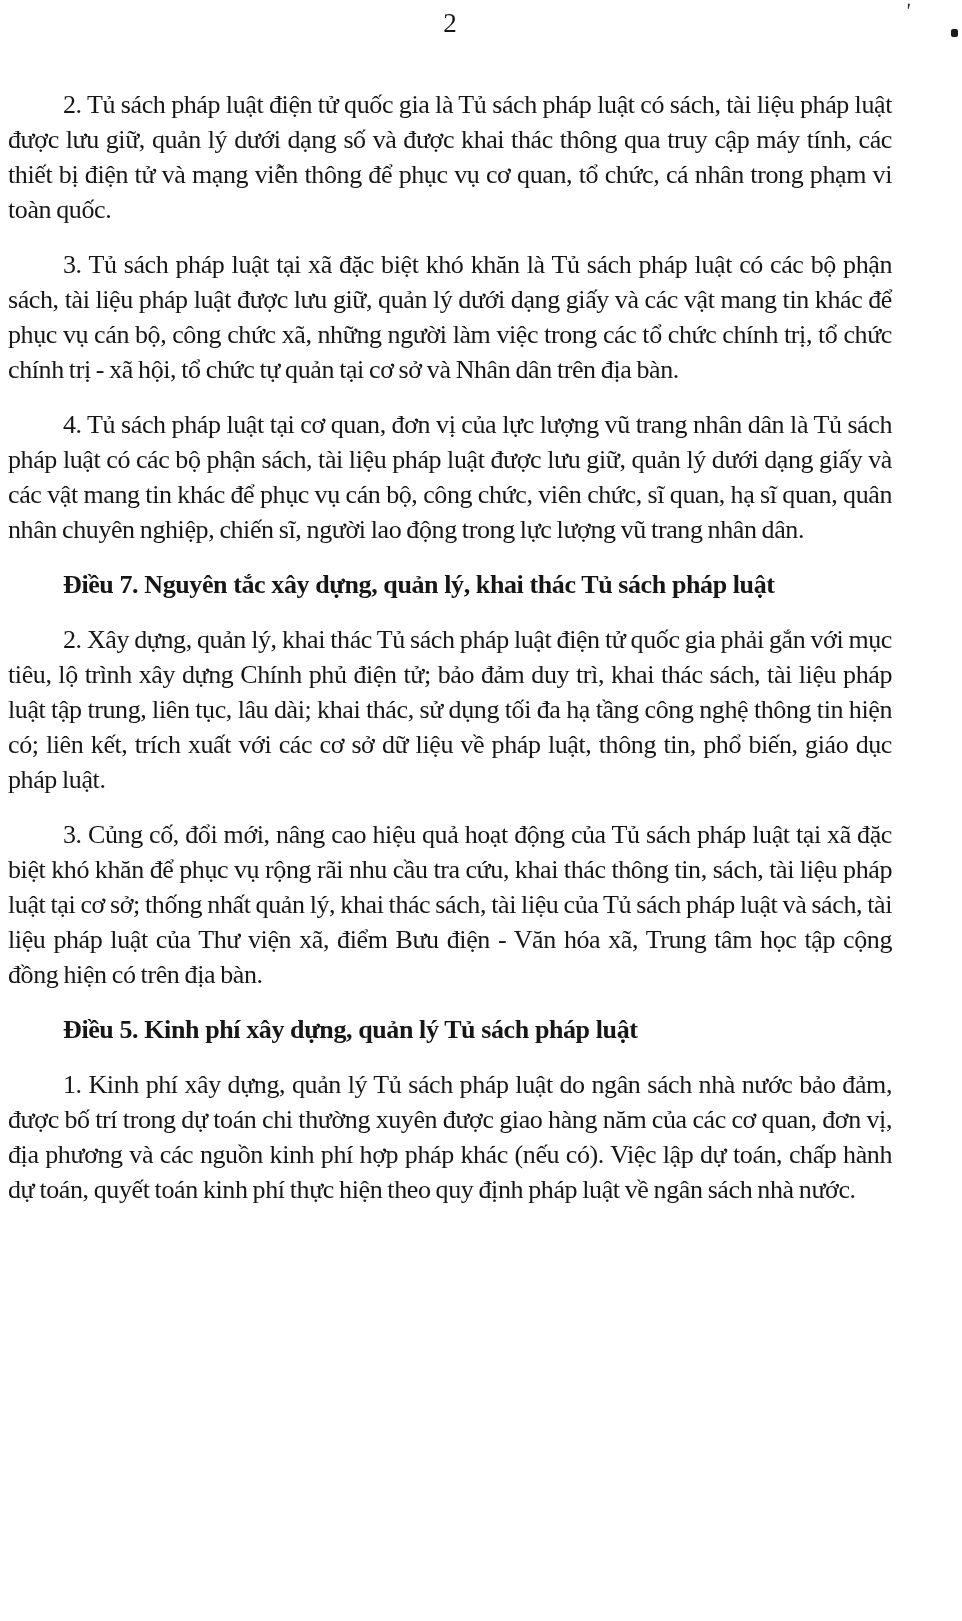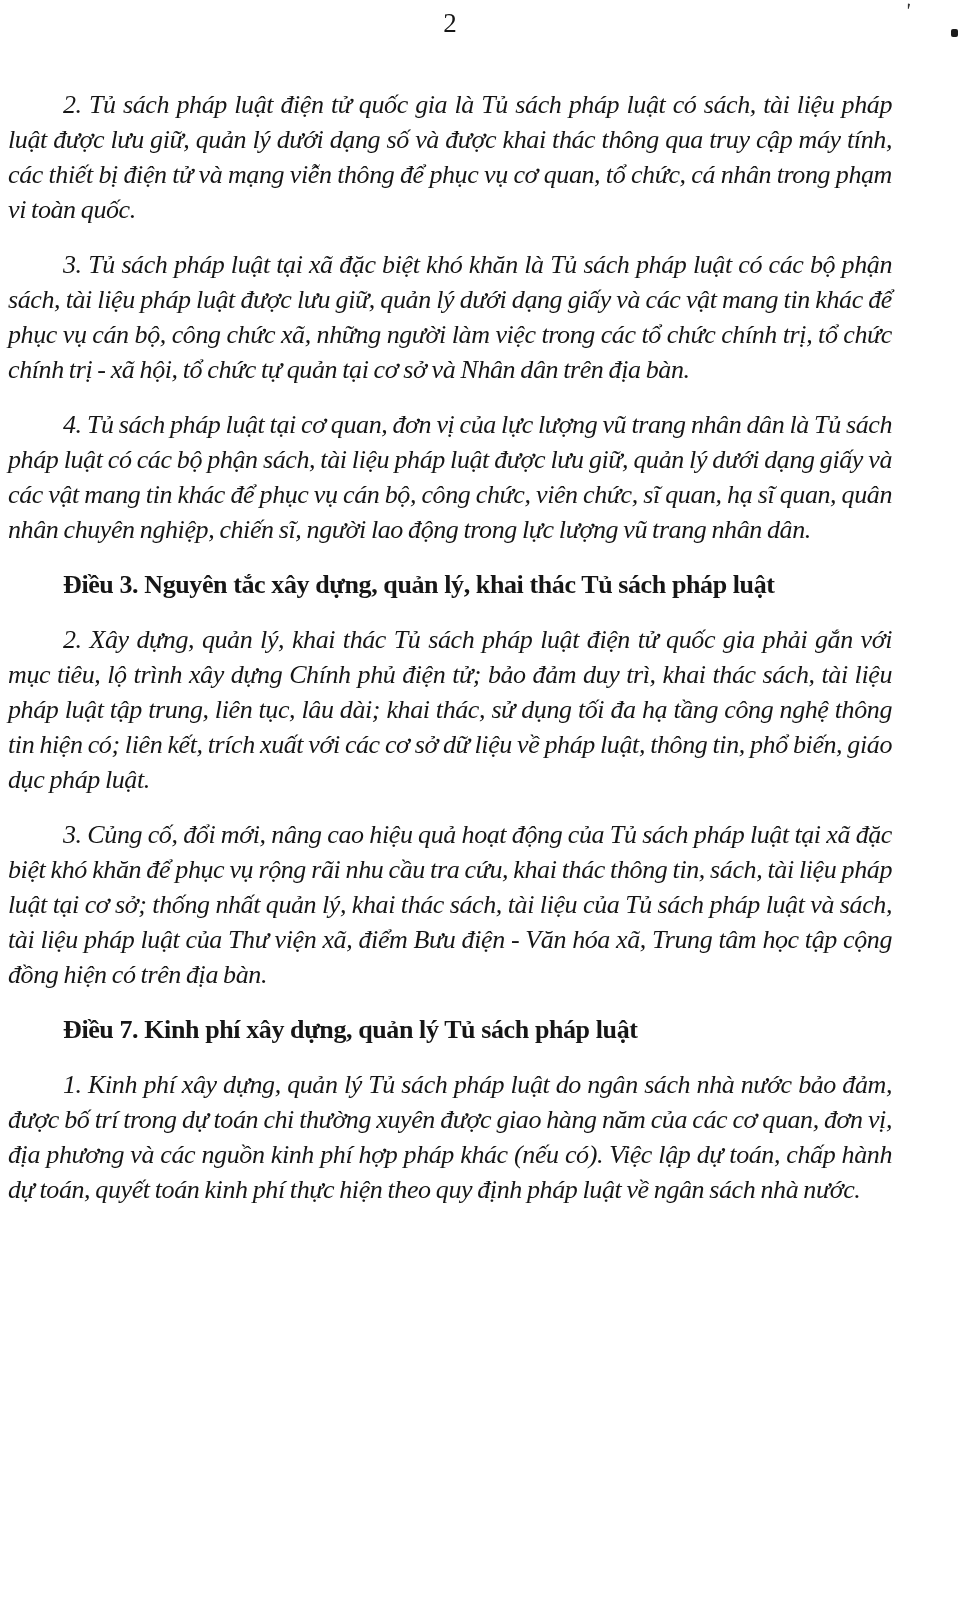--- a/index.html
+++ b/index.html
@@ -31,21 +31,20 @@
   }
   .para {
     font-size: 26px;
     line-height: 35px;
     text-align: justify;
     text-justify: inter-word;
     text-indent: 55px;
     letter-spacing: -0.4px;
     word-spacing: -1px;
     margin: 0 0 20px 0;
-    font-style: italic;
   }
   .heading {
     font-size: 26px;
     line-height: 35px;
     font-weight: bold;
     text-indent: 55px;
     letter-spacing: -0.4px;
     margin: 0 0 20px 0;
   }
   
@@ -79,26 +78,26 @@
   <div class="content">
 
     <div class="page-number">2</div>
 
     <p class="para">2. Tủ sách pháp luật điện tử quốc gia là Tủ sách pháp luật có sách, tài liệu pháp luật được lưu giữ, quản lý dưới dạng số và được khai thác thông qua truy cập máy tính, các thiết bị điện tử và mạng viễn thông để phục vụ cơ quan, tổ chức, cá nhân trong phạm vi toàn quốc.</p>
 
     <p class="para">3. Tủ sách pháp luật tại xã đặc biệt khó khăn là Tủ sách pháp luật có các bộ phận sách, tài liệu pháp luật được lưu giữ, quản lý dưới dạng giấy và các vật mang tin khác để phục vụ cán bộ, công chức xã, những người làm việc trong các tổ chức chính trị, tổ chức chính trị - xã hội, tổ chức tự quản tại cơ sở và Nhân dân trên địa bàn.</p>
 
     <p class="para">4. Tủ sách pháp luật tại cơ quan, đơn vị của lực lượng vũ trang nhân dân là Tủ sách pháp luật có các bộ phận sách, tài liệu pháp luật được lưu giữ, quản lý dưới dạng giấy và các vật mang tin khác để phục vụ cán bộ, công chức, viên chức, sĩ quan, hạ sĩ quan, quân nhân chuyên nghiệp, chiến sĩ, người lao động trong lực lượng vũ trang nhân dân.</p>
 
-    <h2 class="heading">Điều 3. Nguyên tắc xây dựng, quản lý, khai thác Tủ sách pháp luật</h2>
+    <h2 class="heading">Điều 7. Nguyên tắc xây dựng, quản lý, khai thác Tủ sách pháp luật</h2>
 
 
     <p class="para">2. Xây dựng, quản lý, khai thác Tủ sách pháp luật điện tử quốc gia phải gắn với mục tiêu, lộ trình xây dựng Chính phủ điện tử; bảo đảm duy trì, khai thác sách, tài liệu pháp luật tập trung, liên tục, lâu dài; khai thác, sử dụng tối đa hạ tầng công nghệ thông tin hiện có; liên kết, trích xuất với các cơ sở dữ liệu về pháp luật, thông tin, phổ biến, giáo dục pháp luật.</p>
 
     <p class="para">3. Củng cố, đổi mới, nâng cao hiệu quả hoạt động của Tủ sách pháp luật tại xã đặc biệt khó khăn để phục vụ rộng rãi nhu cầu tra cứu, khai thác thông tin, sách, tài liệu pháp luật tại cơ sở; thống nhất quản lý, khai thác sách, tài liệu của Tủ sách pháp luật và sách, tài liệu pháp luật của Thư viện xã, điểm Bưu điện - Văn hóa xã, Trung tâm học tập cộng đồng hiện có trên địa bàn.</p>
 
 
-    <h2 class="heading">Điều 7. Kinh phí xây dựng, quản lý Tủ sách pháp luật</h2>
+    <h2 class="heading">Điều 5. Kinh phí xây dựng, quản lý Tủ sách pháp luật</h2>
 
     <p class="para">1. Kinh phí xây dựng, quản lý Tủ sách pháp luật do ngân sách nhà nước bảo đảm, được bố trí trong dự toán chi thường xuyên được giao hàng năm của các cơ quan, đơn vị, địa phương và các nguồn kinh phí hợp pháp khác (nếu có). Việc lập dự toán, chấp hành dự toán, quyết toán kinh phí thực hiện theo quy định pháp luật về ngân sách nhà nước.</p>
 
   </div>
 </div>
 
 </body></html>

